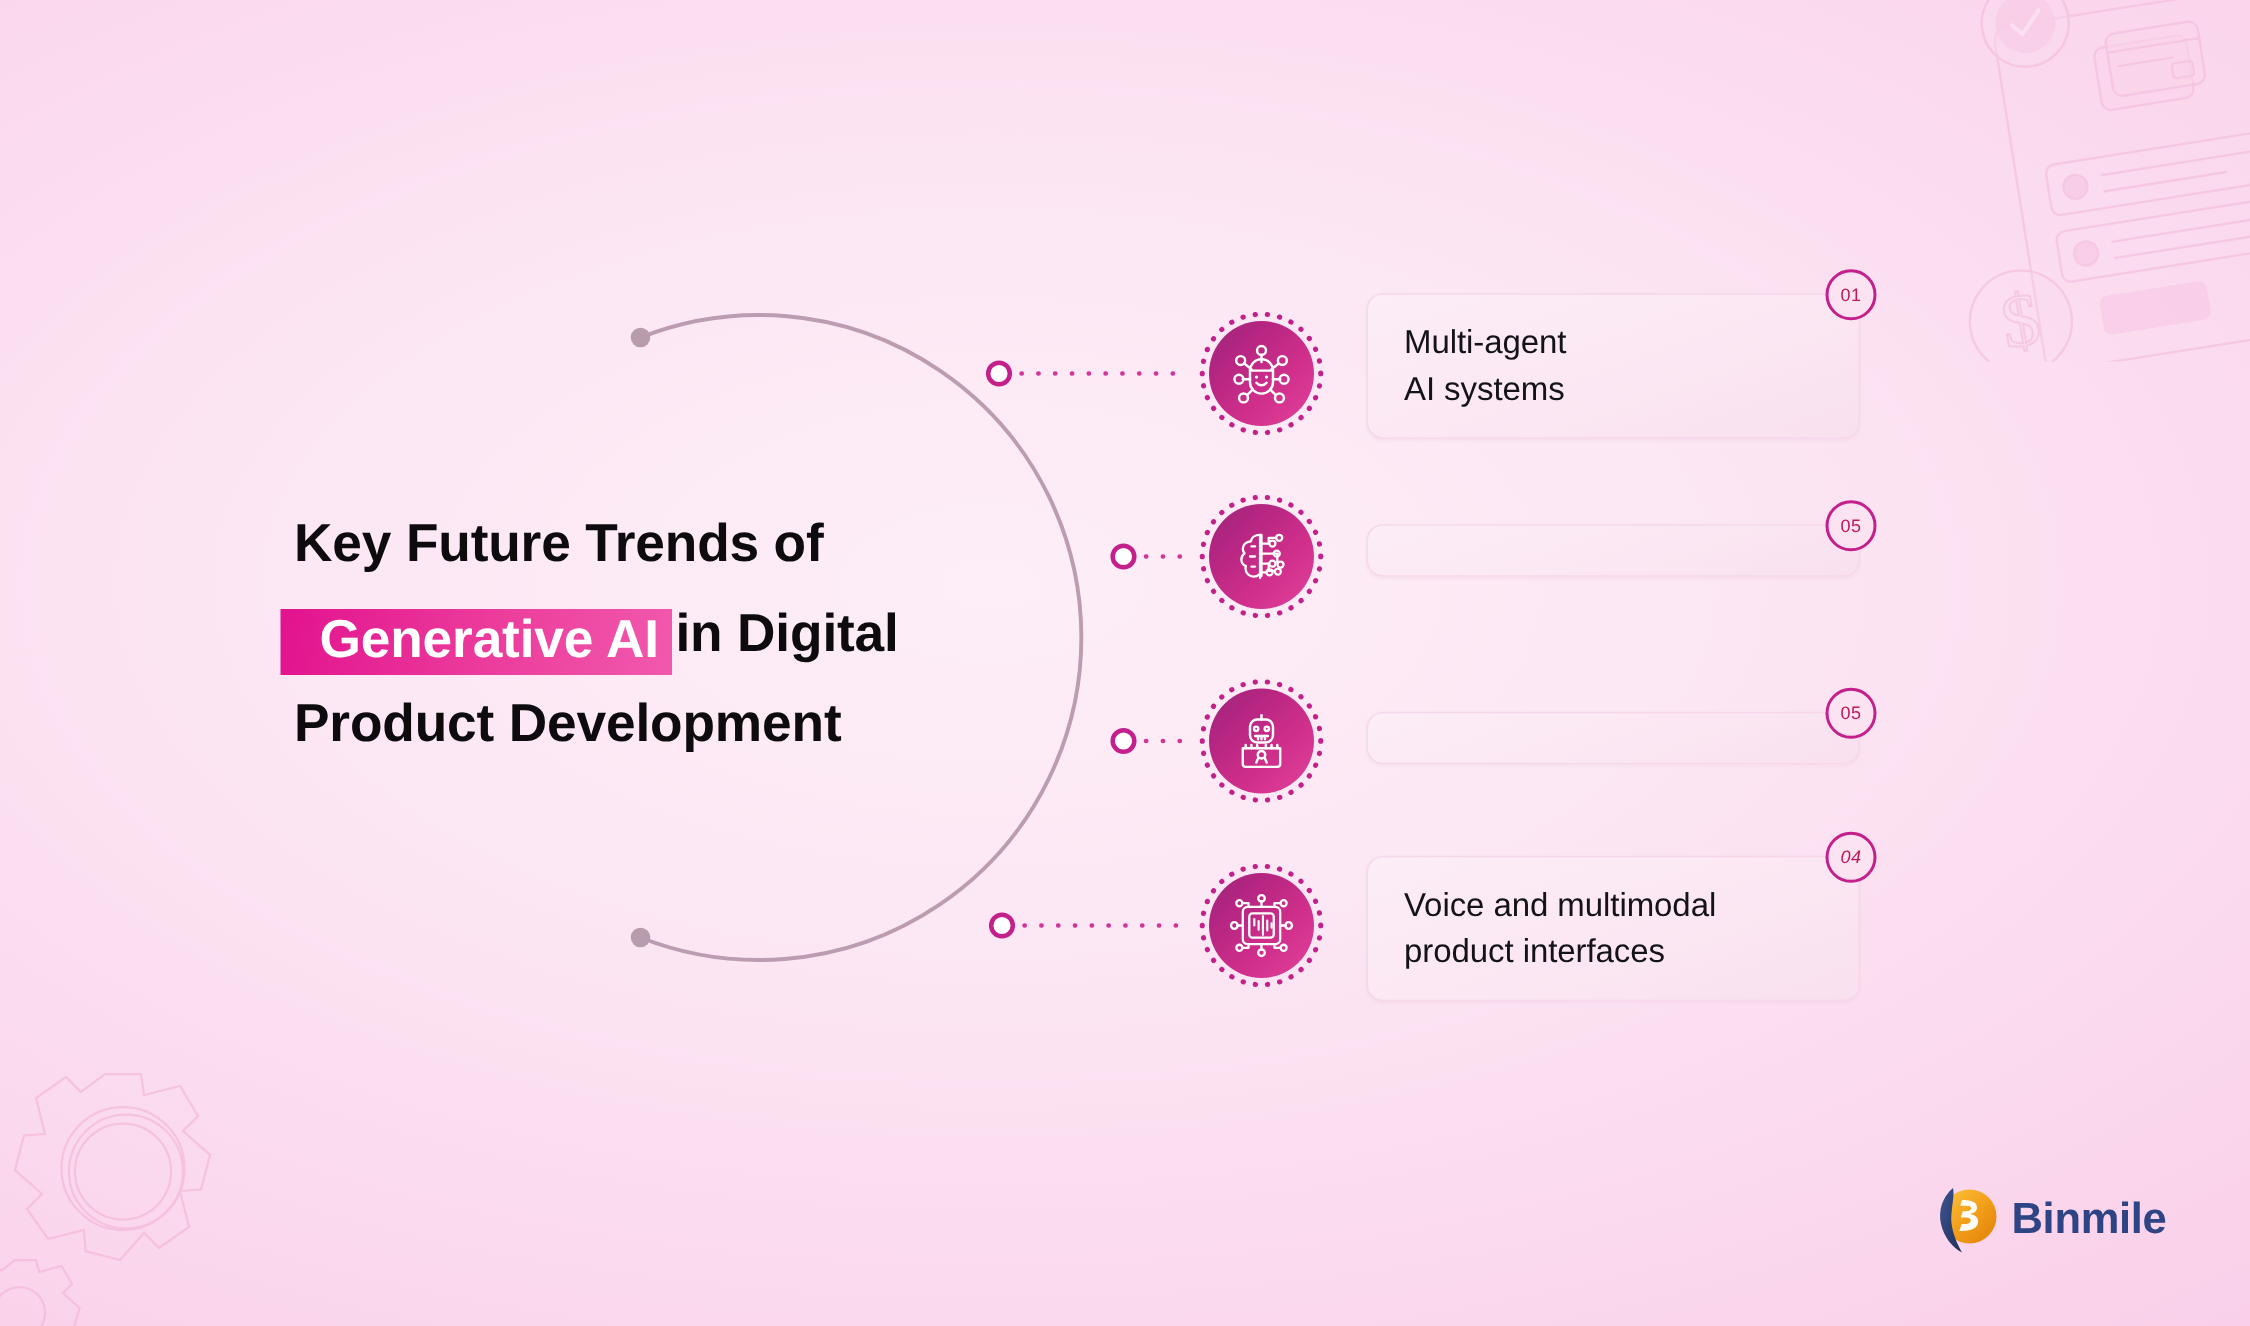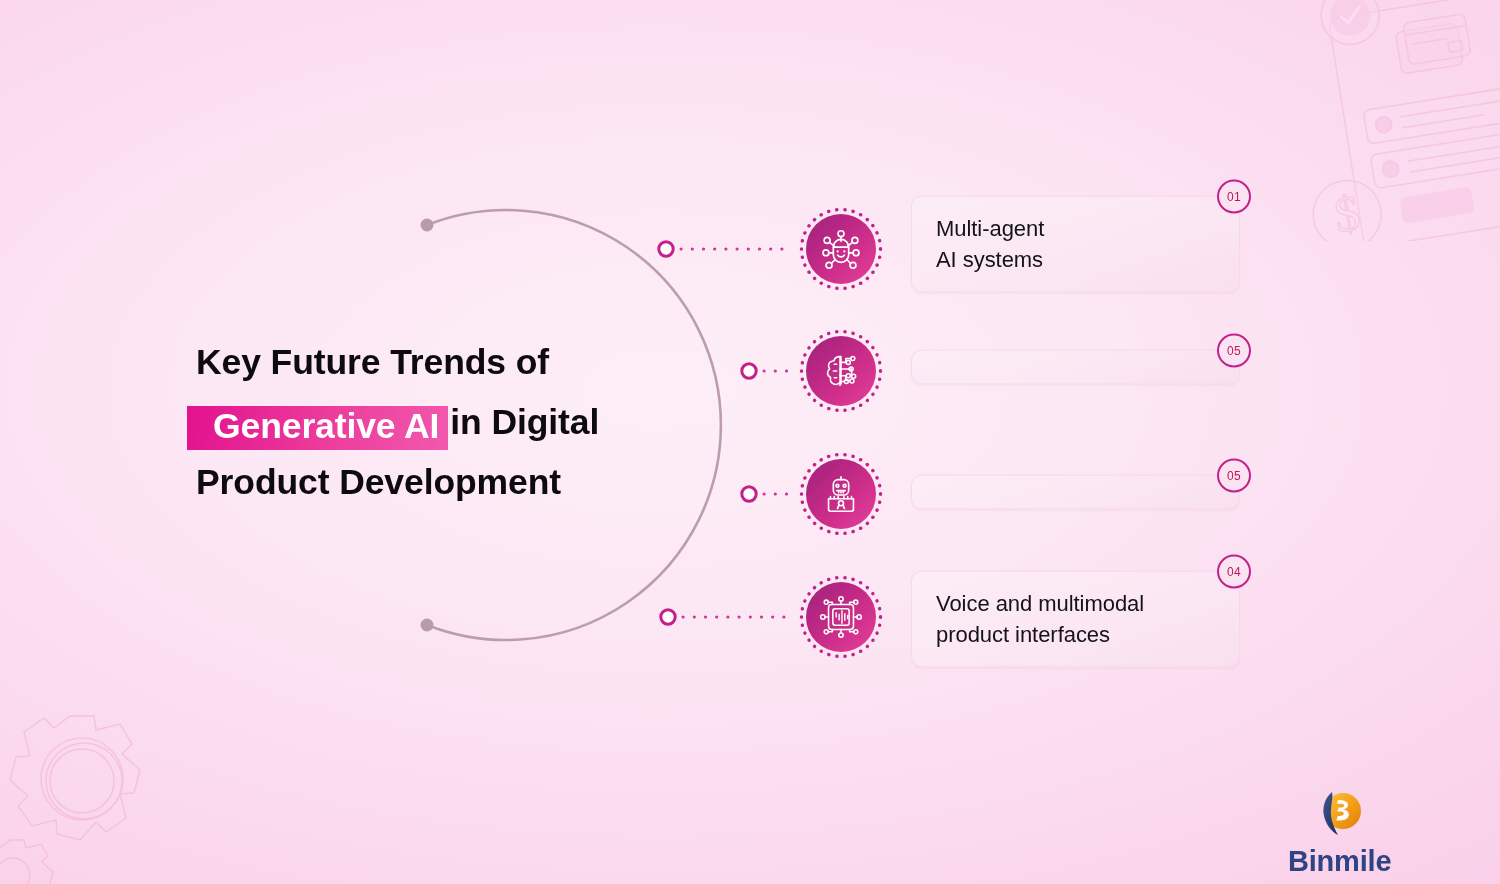--- a/index.html
+++ b/index.html
@@ -108,21 +108,20 @@
   }
 
   
   #logo {
     position: absolute;
     left: 1288px;
     top: 790px;
     display: flex;
     align-items: center;
     gap: 9px;
-    flex-direction: column;
   }
   #logo-text {
     font-size: 29px;
     font-weight: 700;
     color: #2f4485;
     letter-spacing: -0.2px;
   }
 </style>
 </head>
 <body>
@@ -330,21 +329,21 @@
         <path d="M15 37v2.5h-4.5"></path>
           <circle cx="8.6" cy="39.5" r="2.1"></circle>
         <path d="M33 37v2.5h4.5"></path>
           <circle cx="39.4" cy="39.5" r="2.1"></circle>
       </svg>
     </div>
   </div>
   <div class="card" style="top:619px;">
     <div class="card-text">Voice and multimodal
 product interfaces</div>
-    <div class="num-badge" style="top:-17px; right:-12px;">04</div>
+    <div class="num-badge" style="top:-17px; right:-12px;font-style:italic;">04</div>
   </div>
 
   <div id="logo">
     <svg width="44" height="46" viewBox="0 0 44 46">
       <defs>
         <linearGradient id="gOrange" x1="0" y1="0" x2="1" y2="1">
           <stop offset="0%" stop-color="#fdc43f"></stop>
           <stop offset="50%" stop-color="#f3a01b"></stop>
           <stop offset="100%" stop-color="#e07e08"></stop>
         </linearGradient>

